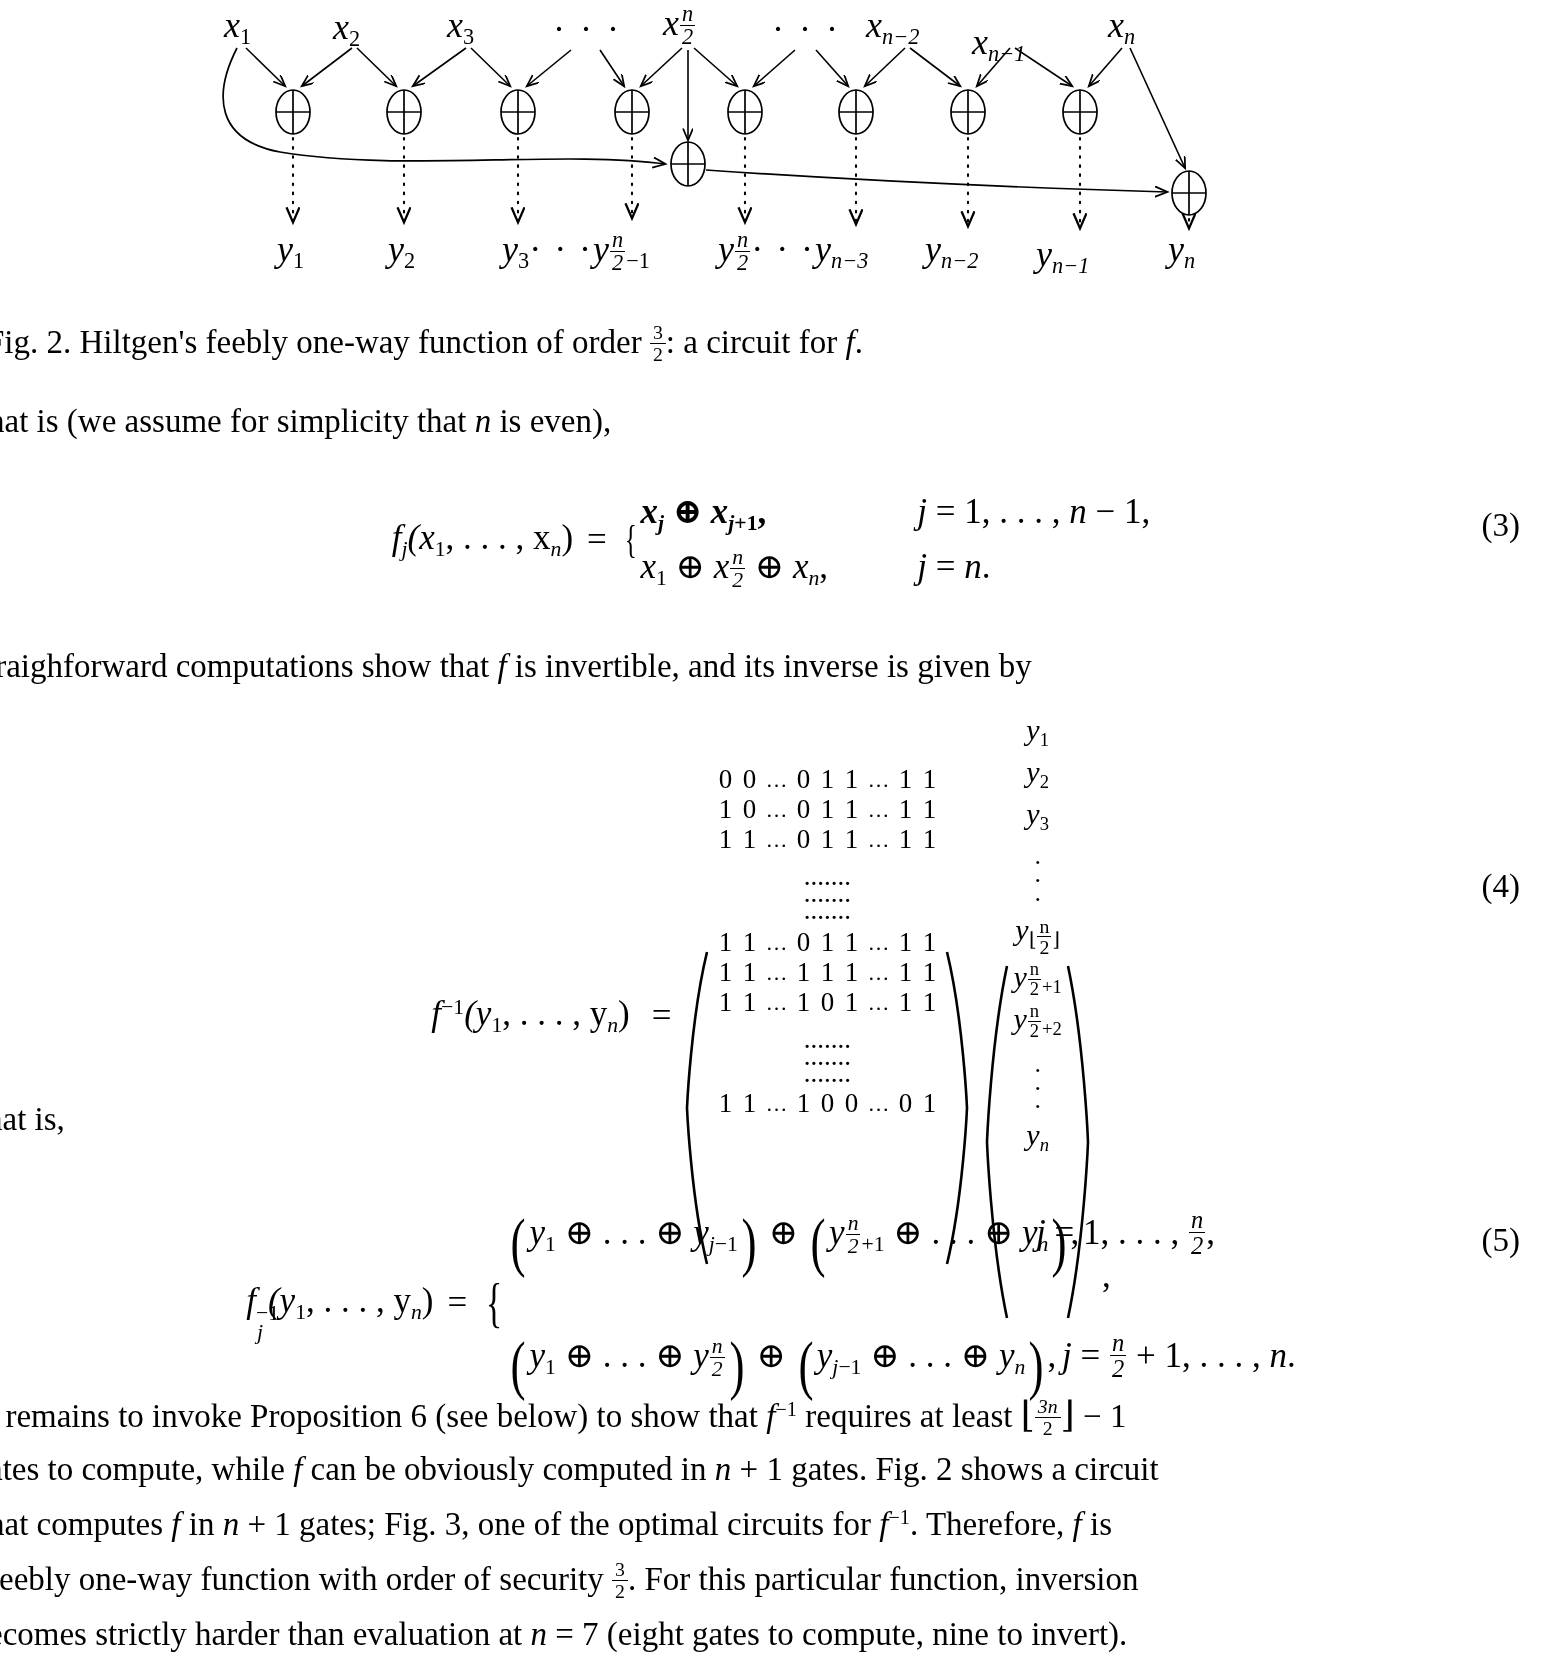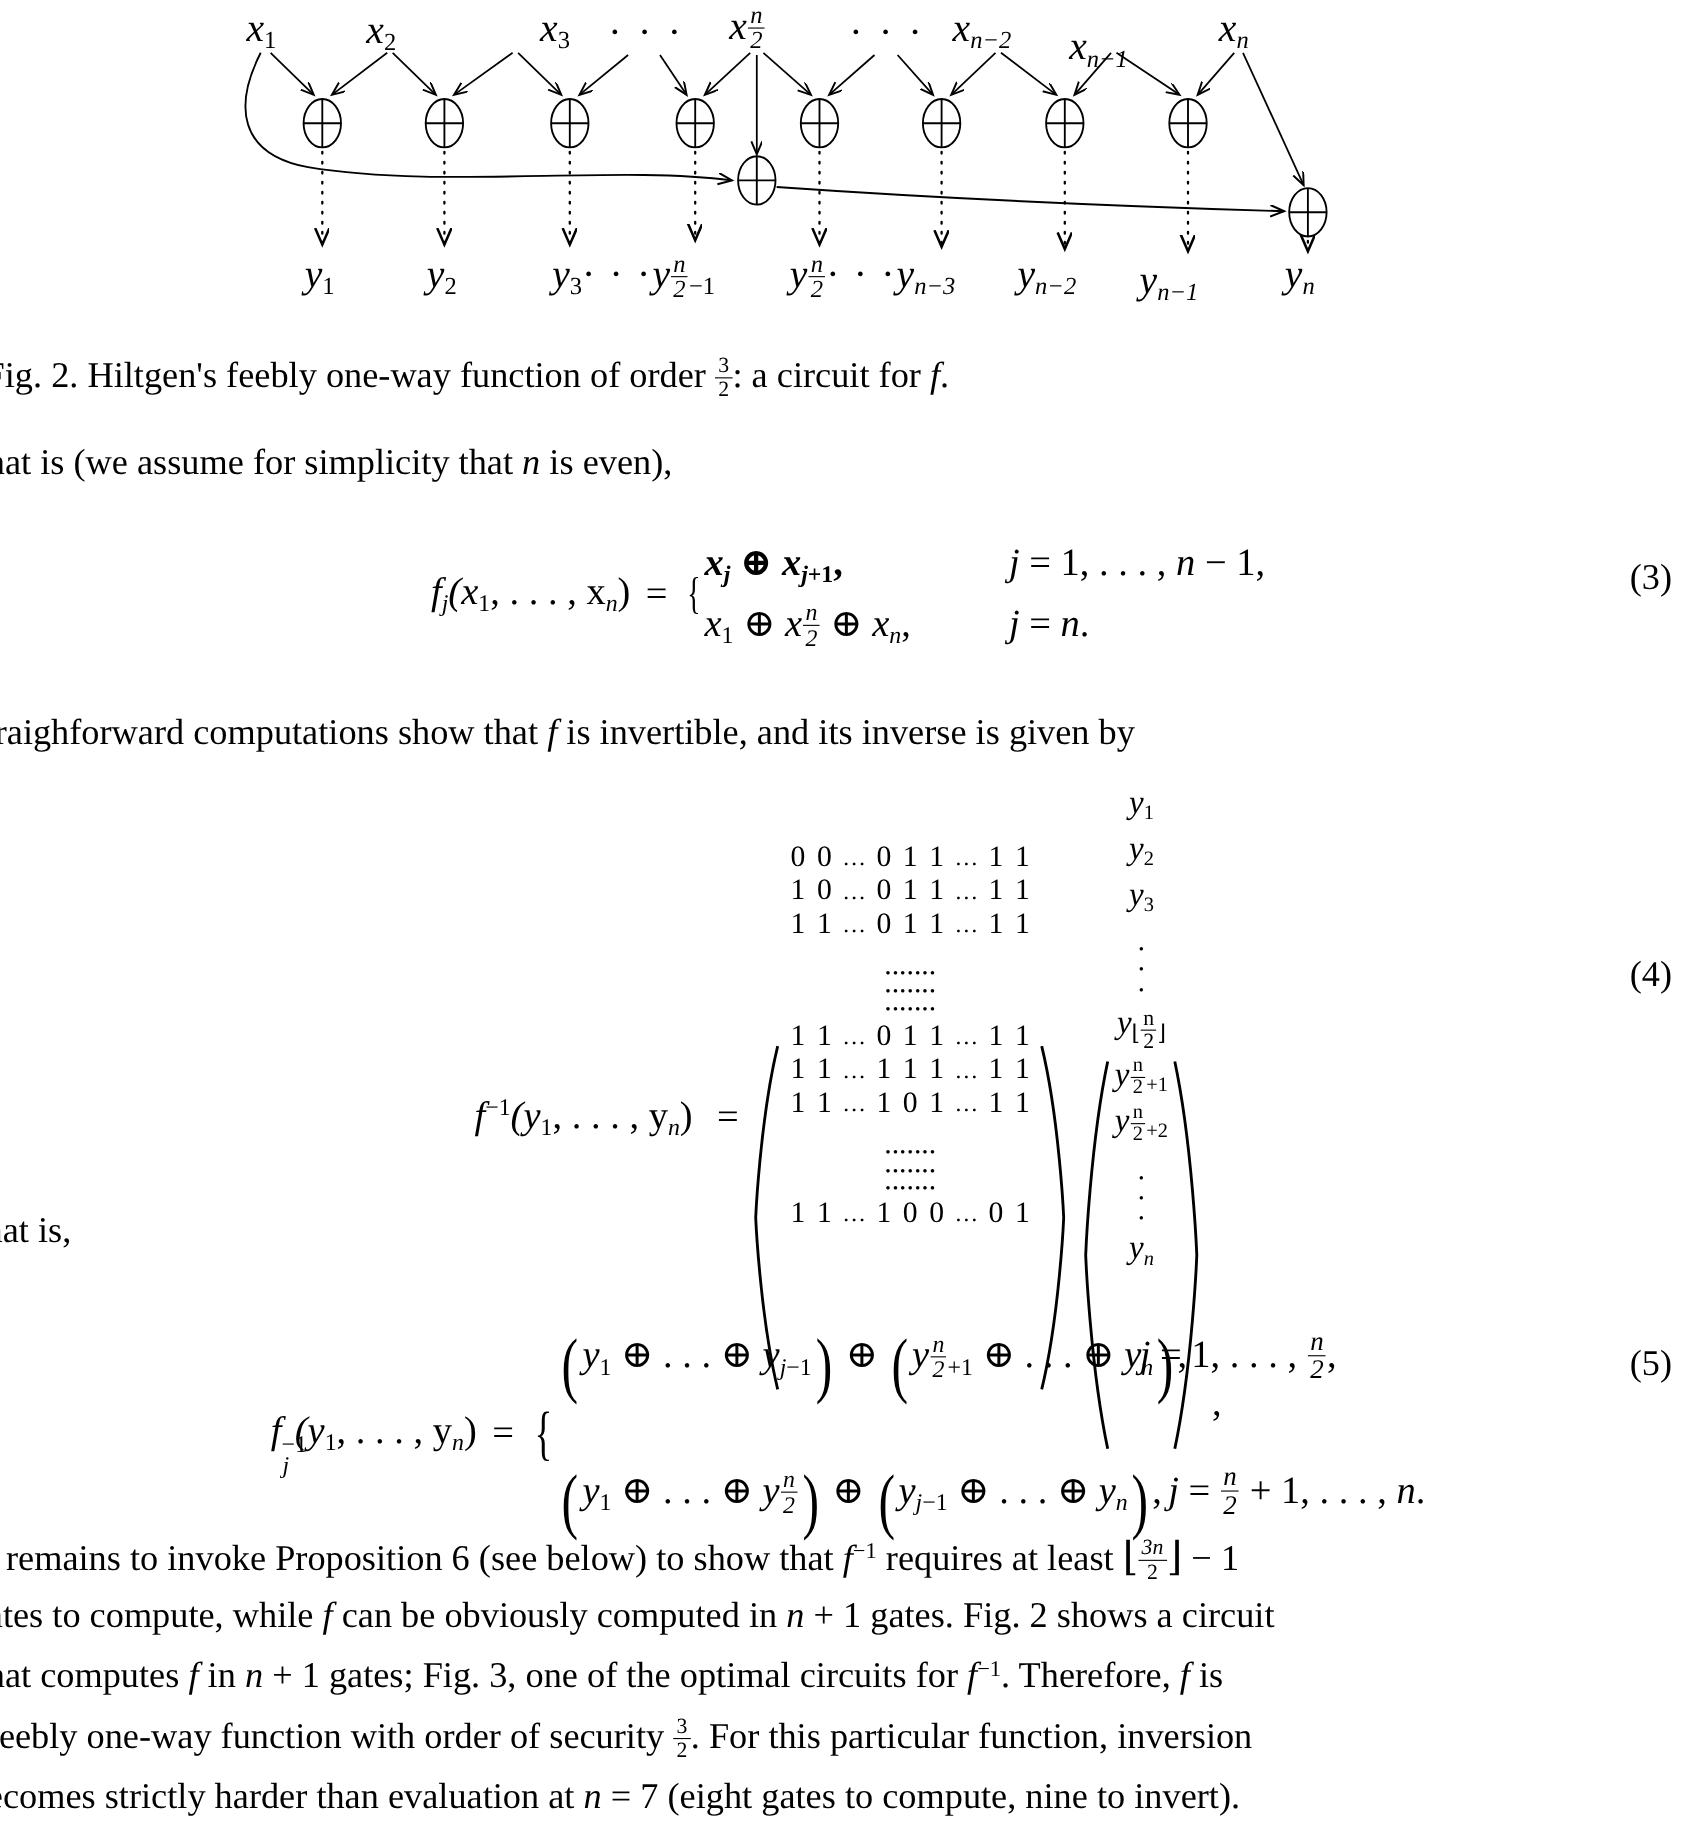--- a/index.html
+++ b/index.html
@@ -249,21 +249,21 @@
       <line x1="1189" y1="219" x2="1189" y2="228"></line>
     </g>
   </svg>
 
   <div class="fig-label" style="left:224px; top:4px;">
     <i class="mi">x</i><span class="subn">1</span>
   </div>
   <div class="fig-label" style="left:333px; top:6px;">
     <i class="mi">x</i><span class="subn">2</span>
   </div>
-  <div class="fig-label" style="left:447px; top:4px;margin-left:44px;">
+  <div class="fig-label" style="left:447px; top:4px;">
     <i class="mi">x</i><span class="subn">3</span>
   </div>
   <div class="fig-label" style="left:553px; top:8px; letter-spacing:3px;">· · ·</div>
   <div class="fig-label" style="left:663px; top:2px;">
     <i class="mi">x</i><span class="frac ital"><span class="num">n</span><span class="den">2</span></span>
   </div>
   <div class="fig-label" style="left:772px; top:8px; letter-spacing:3px;">· · ·</div>
   <div class="fig-label" style="left:866px; top:4px;text-align:right;">
     <i class="mi">x</i><span class="sub">n−2</span>
   </div>

